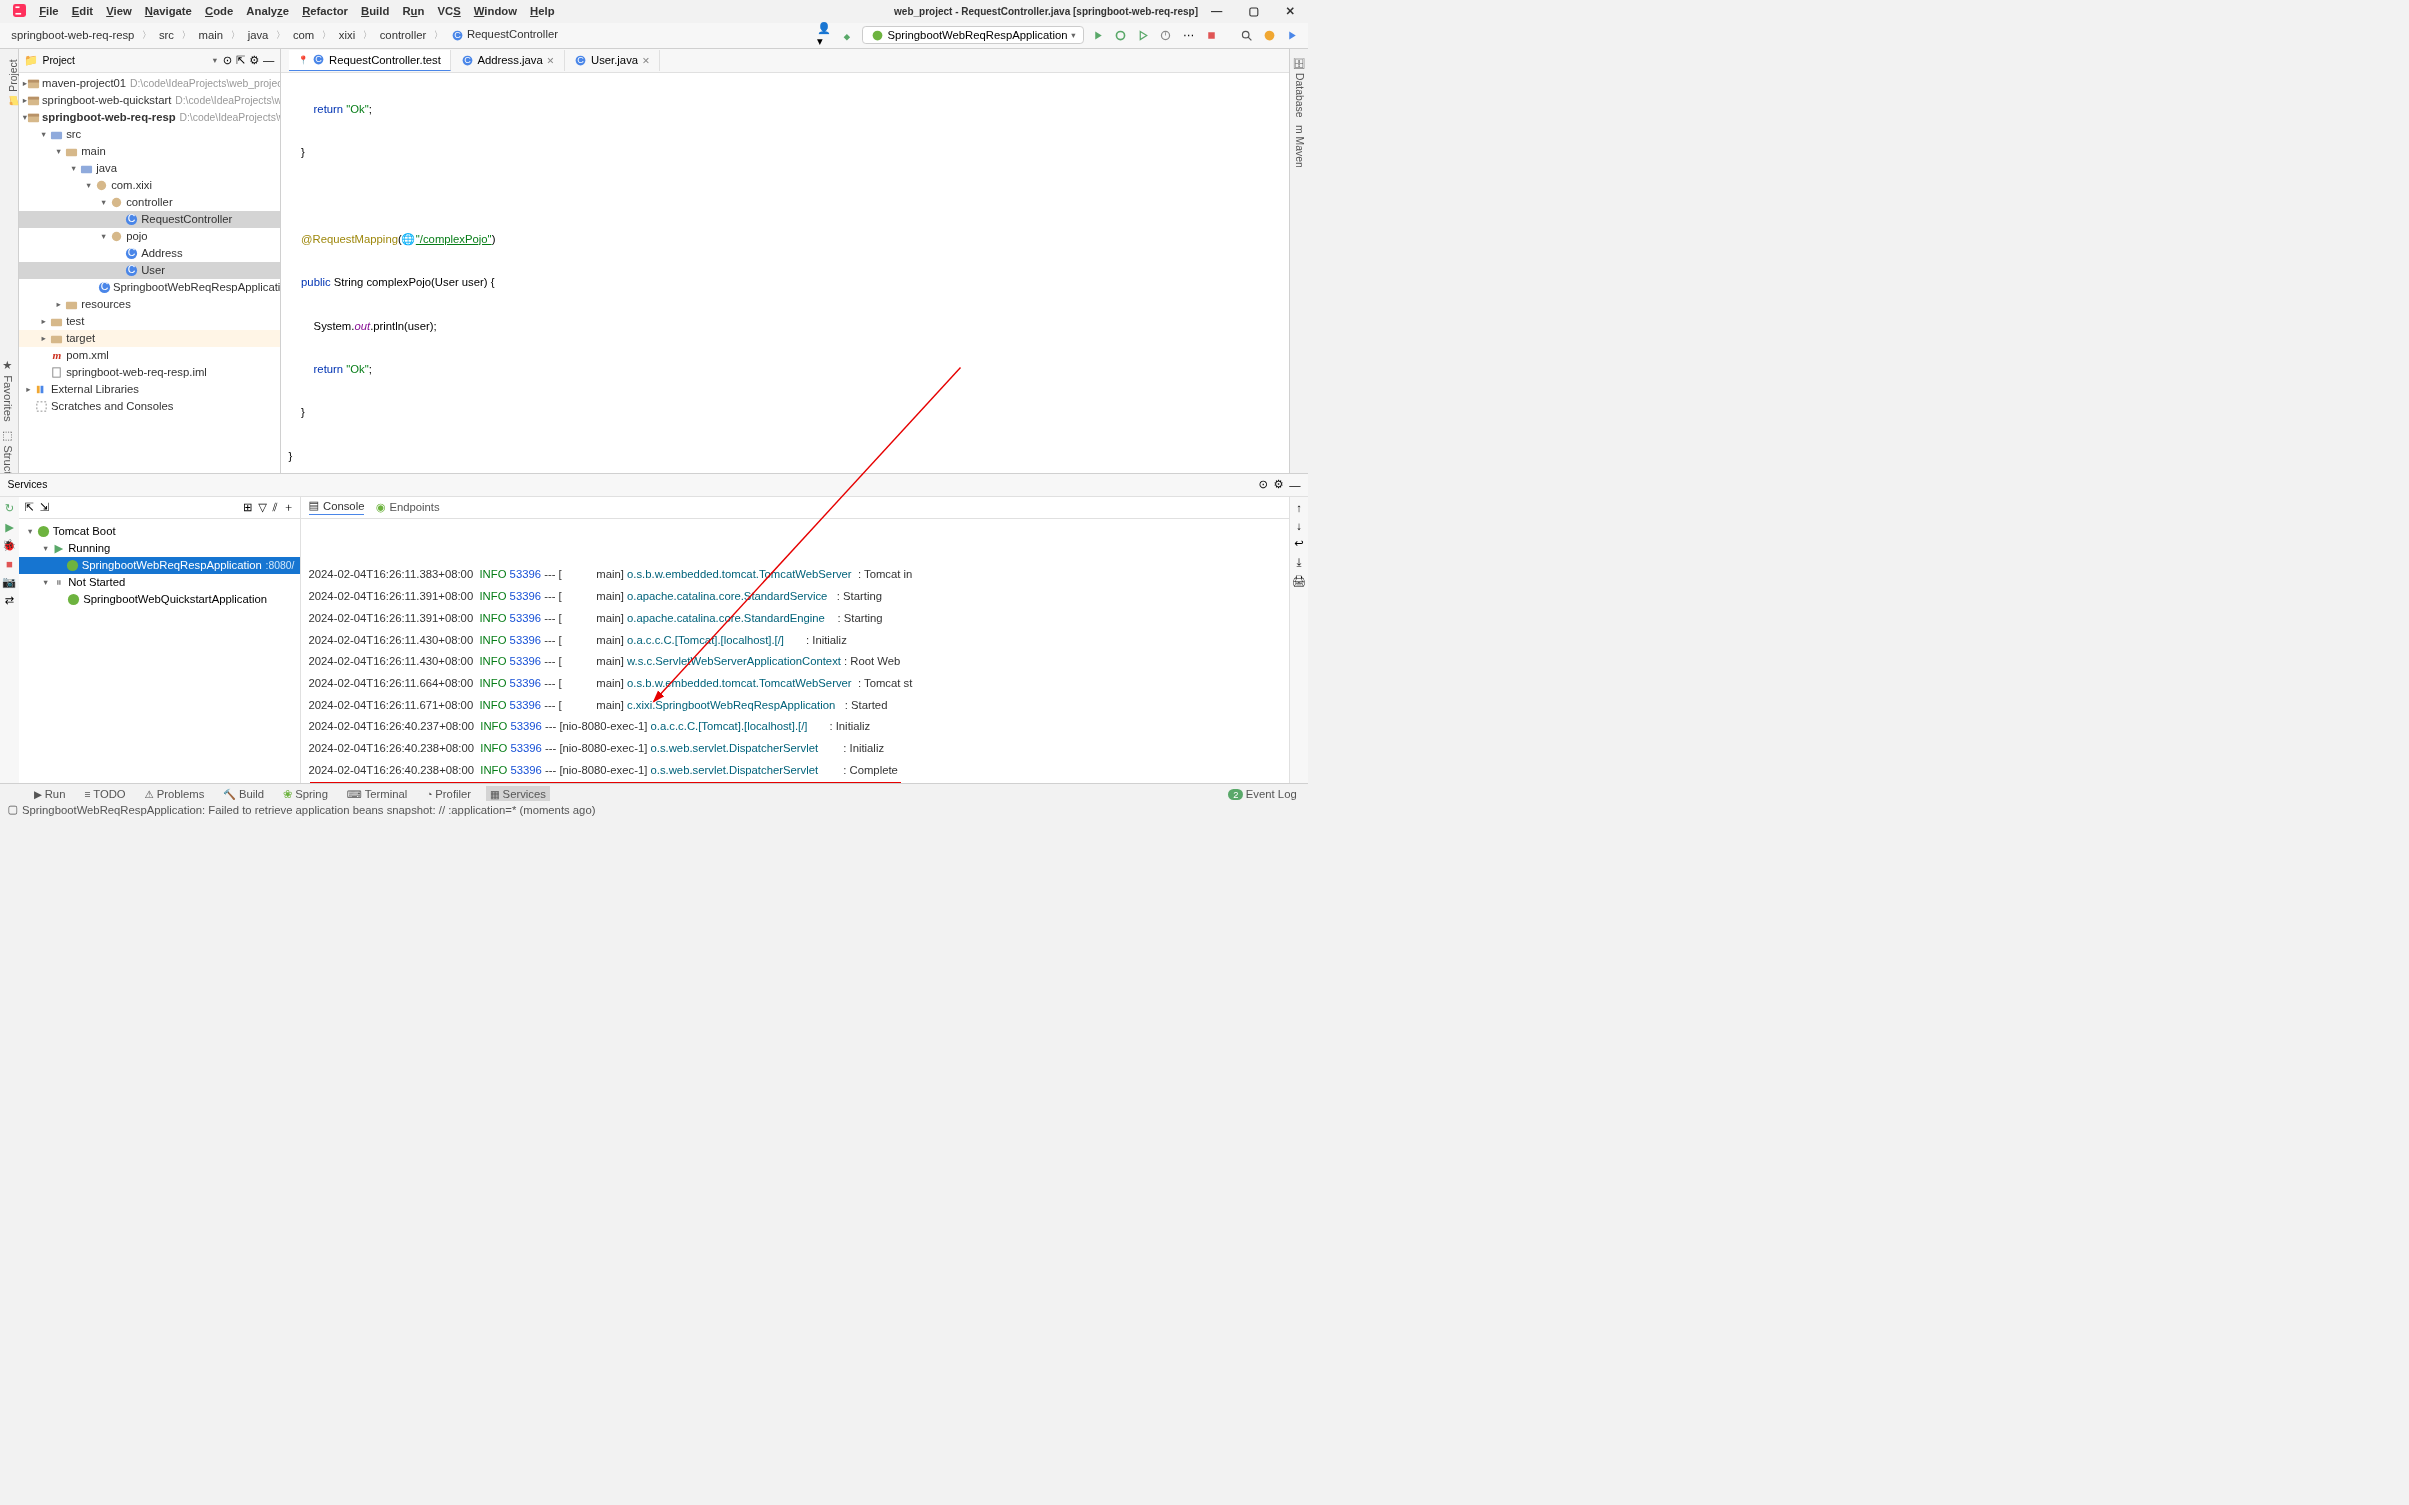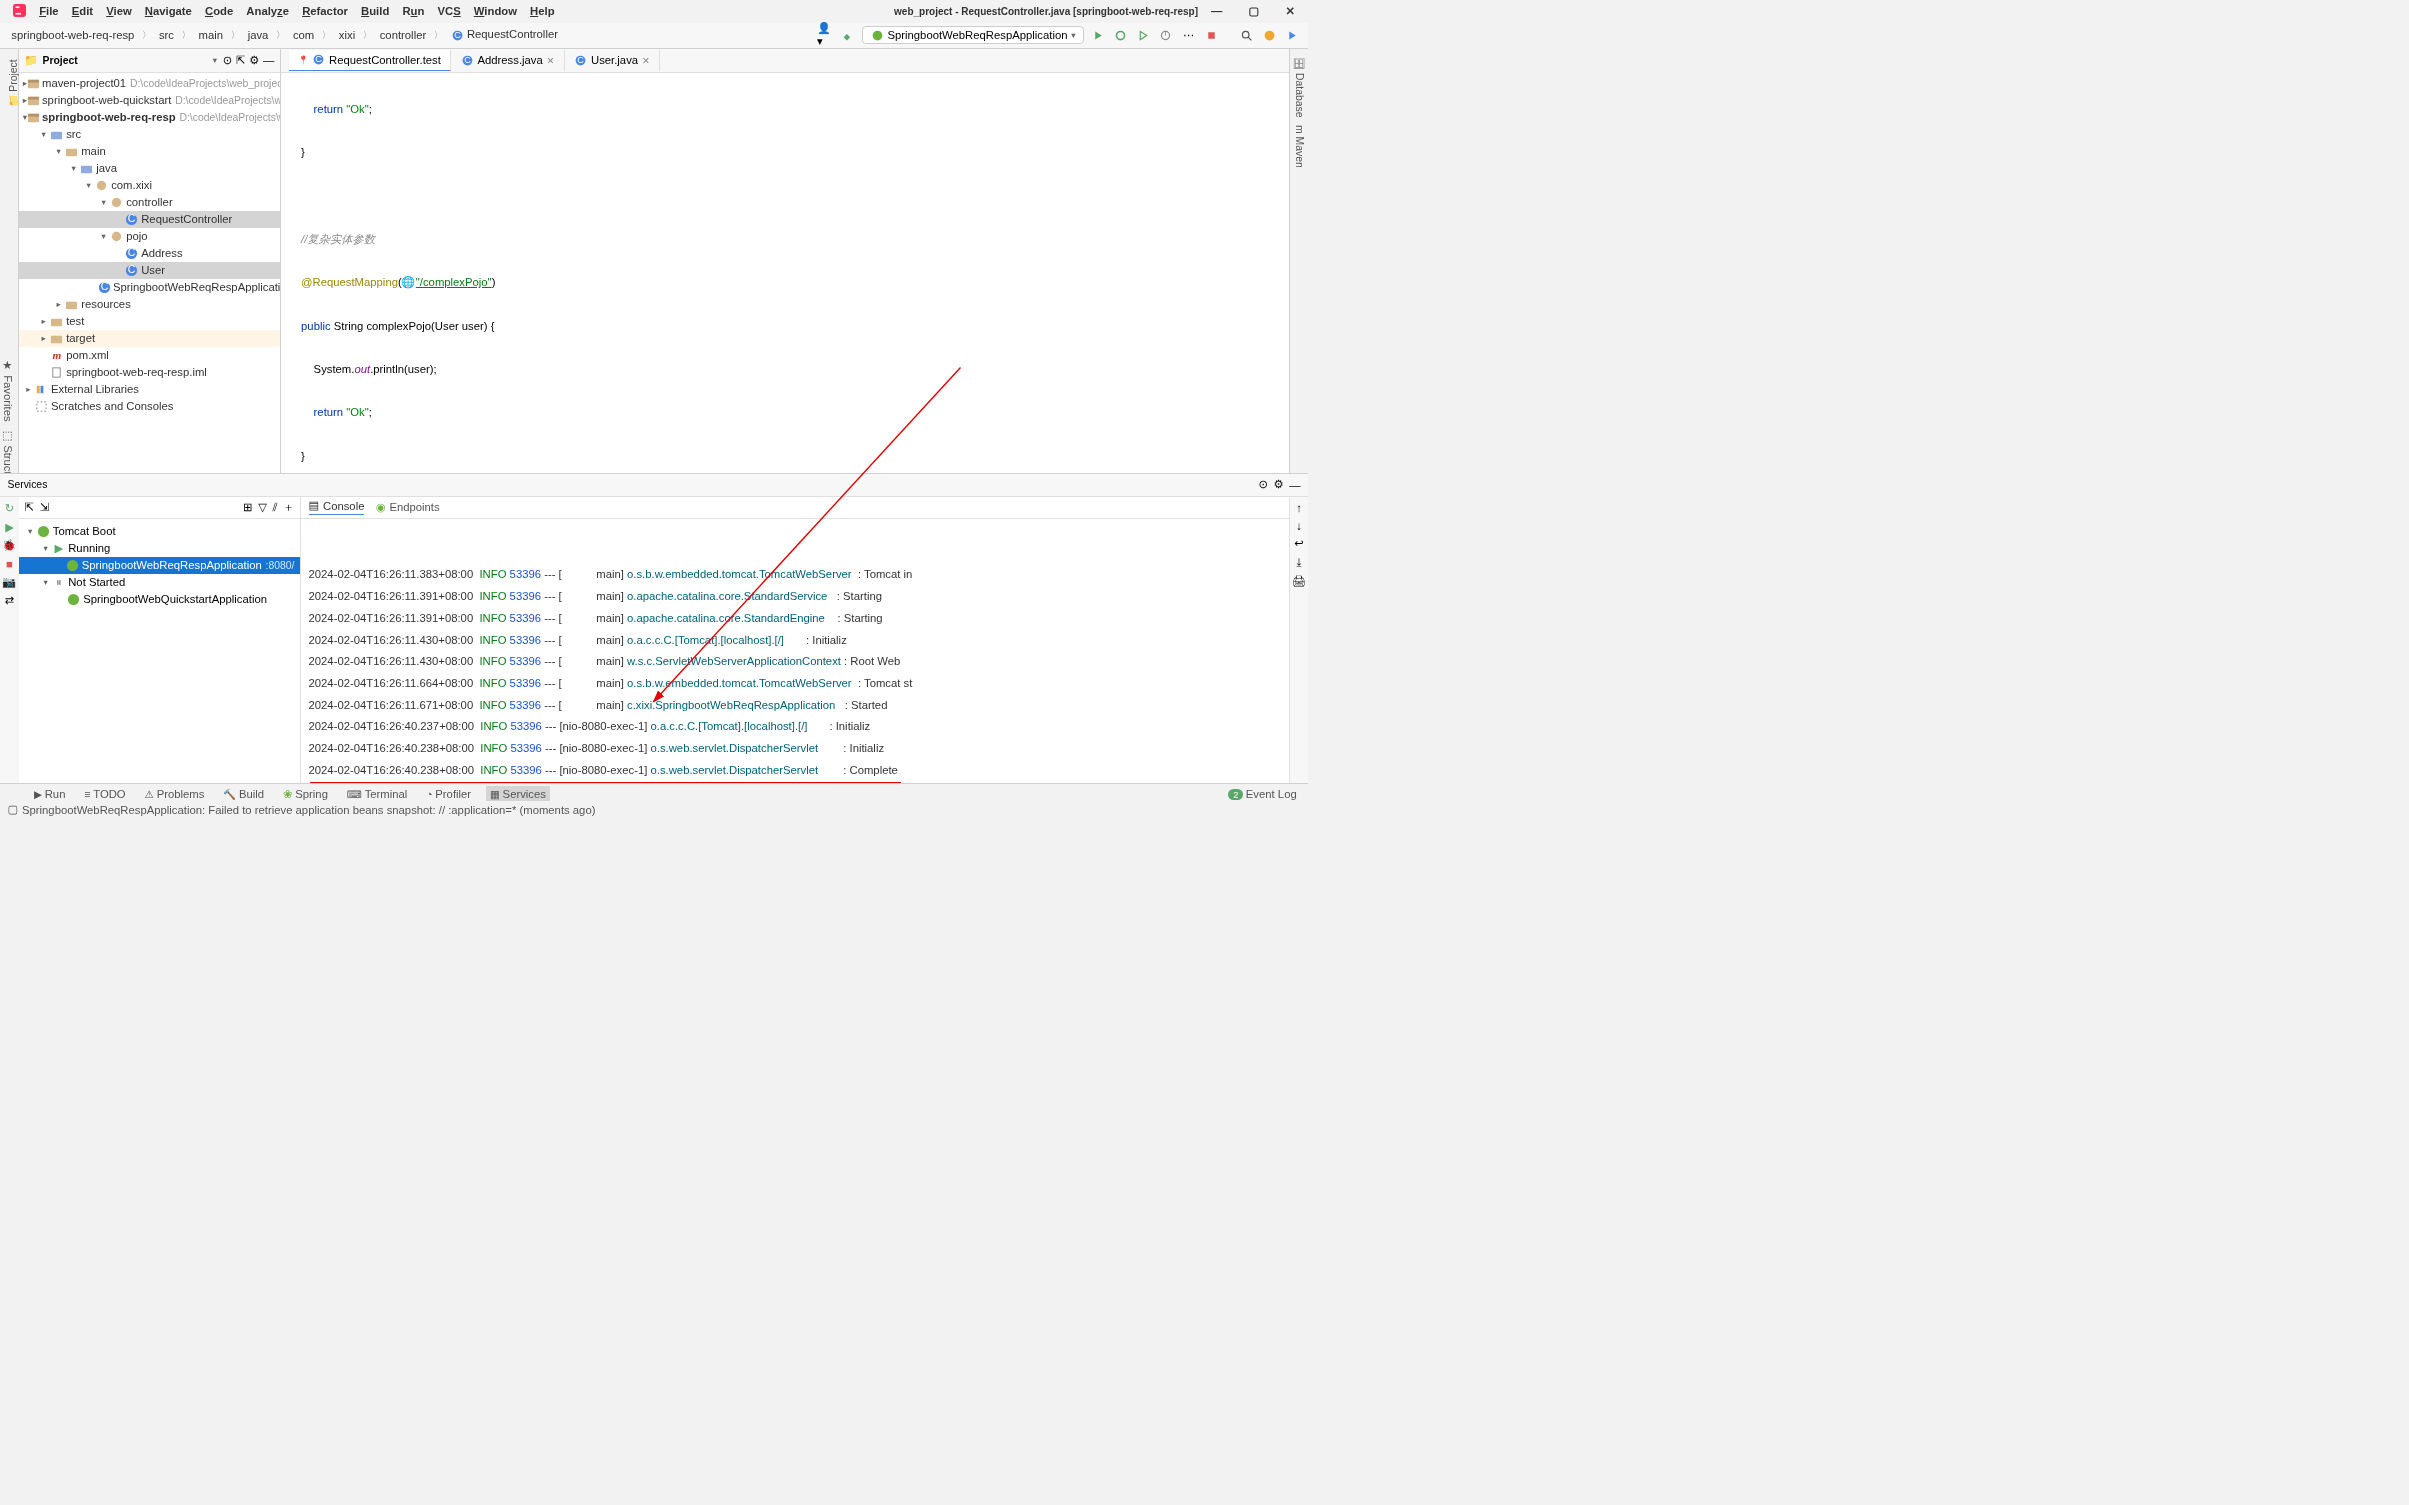--- a/index.html
+++ b/index.html
@@ -25,21 +25,21 @@
 
 .main { display: flex; height: 450px; position: relative; }
 
 
 .left-strip { width: 19px; background: #f2f2f2; border-right: 0.9px solid #d0d0d0; position: relative; }
 .left-strip-label { transform: rotate(-90deg); transform-origin: center; white-space: nowrap; position: absolute; top: 28px; left: -11.3px; font-size: 10.4px; color: #555; }
 
 
 .project-panel { width: 262px; background: #fff; border-right: 0.9px solid #d0d0d0; display: flex; flex-direction: column; }
 .project-header { height: 24.5px; display: flex; align-items: center; padding: 0 5.6px; border-bottom: 0.9px solid #e0e0e0; background: #f7f7f7; }
-.project-header-label { flex: 1; font-weight: bold; font-size: 10.4px; }
+.project-header-label { flex: 1; font-weight: normal; font-size: 10.4px; }
 .project-header-actions { display: flex; gap: 3.8px; }
 .tree { flex: 1; overflow: hidden; padding: 1.9px 0; }
 .tree-node { display: flex; align-items: center; padding: 0.9px 3.8px; white-space: nowrap; color: #333; height: 17px; }
 .tree-node.selected { background: #d4d4d4; }
 .tree-node.target { background: #fff5e6; }
 .tree-arrow { width: 11.3px; font-size: 8.5px; color: #666; text-align: center; }
 .tree-icon { width: 15px; height: 13px; display: inline-flex; align-items: center; justify-content: center; margin-right: 1.9px; }
 .tree-label { font-size: 11.3px; }
 .tree-path { color: #999; font-size: 10.4px; margin-left: 3.8px; }
 .indent-0 { padding-left: 3.8px; }
@@ -462,21 +462,20 @@
           </svg>
           <span>User.java</span>
           <span style="color:#888;font-size:9.4px">✕</span>
         </div>
     </div>
     <div class="editor-body">
       <div class="code">
 <div class="code-line">        <span class="kw">return</span> <span class="str">"Ok"</span>;</div>
 <div class="code-line">    }</div>
 <div class="code-line"></div>
-<div class="code-line">    <span class="cmt">//复杂实体参数</span></div>
 <div class="code-line">    <span class="ann">@RequestMapping</span>(<span style="color:#888">🌐</span><span class="url">"/complexPojo"</span>)</div>
 <div class="code-line">    <span class="kw">public</span> String <span class="typ">complexPojo</span>(User user) {</div>
 <div class="code-line">        System.<span class="fld">out</span>.println(user);</div>
 <div class="code-line">        <span class="kw">return</span> <span class="str">"Ok"</span>;</div>
 <div class="code-line">    }</div>
 <div class="code-line">}</div>
 
 
 
       </div>

